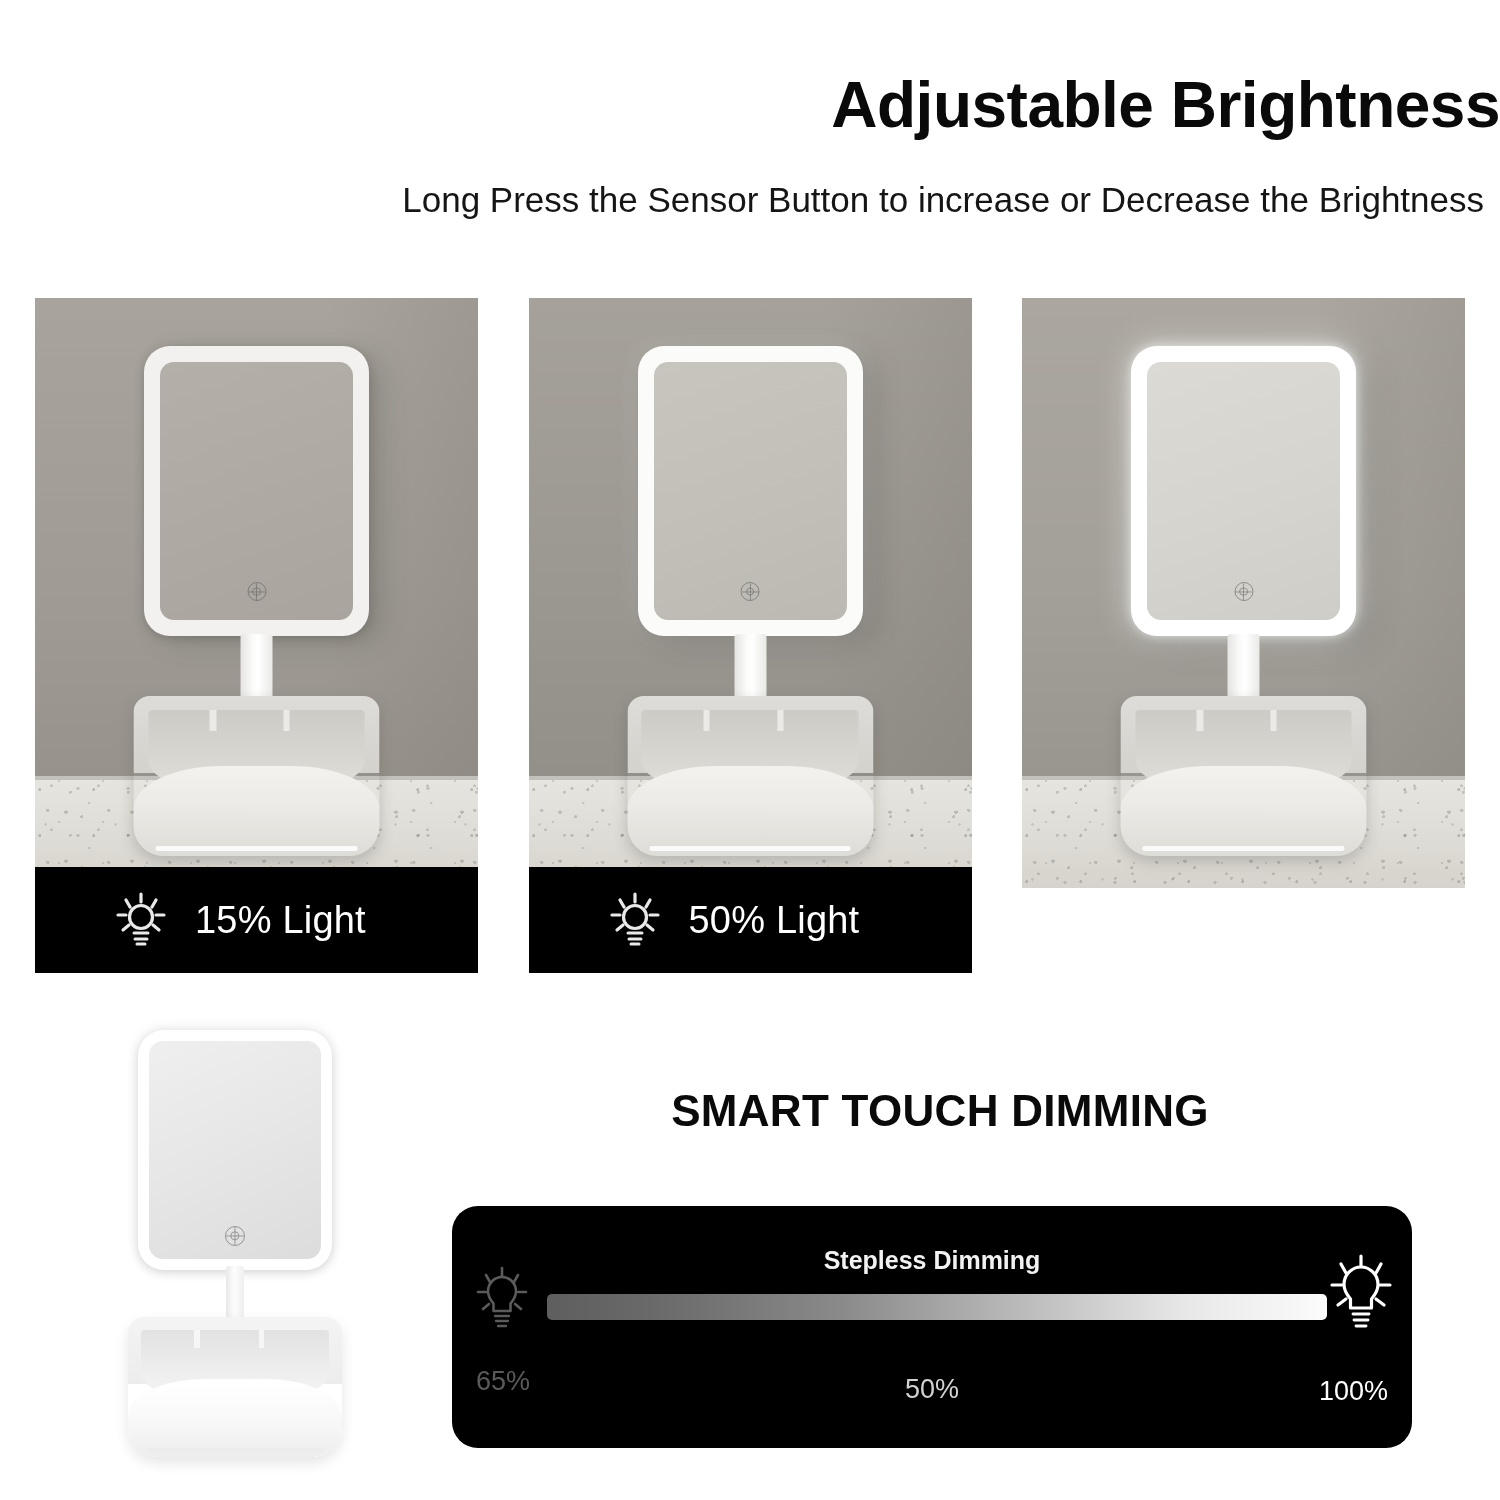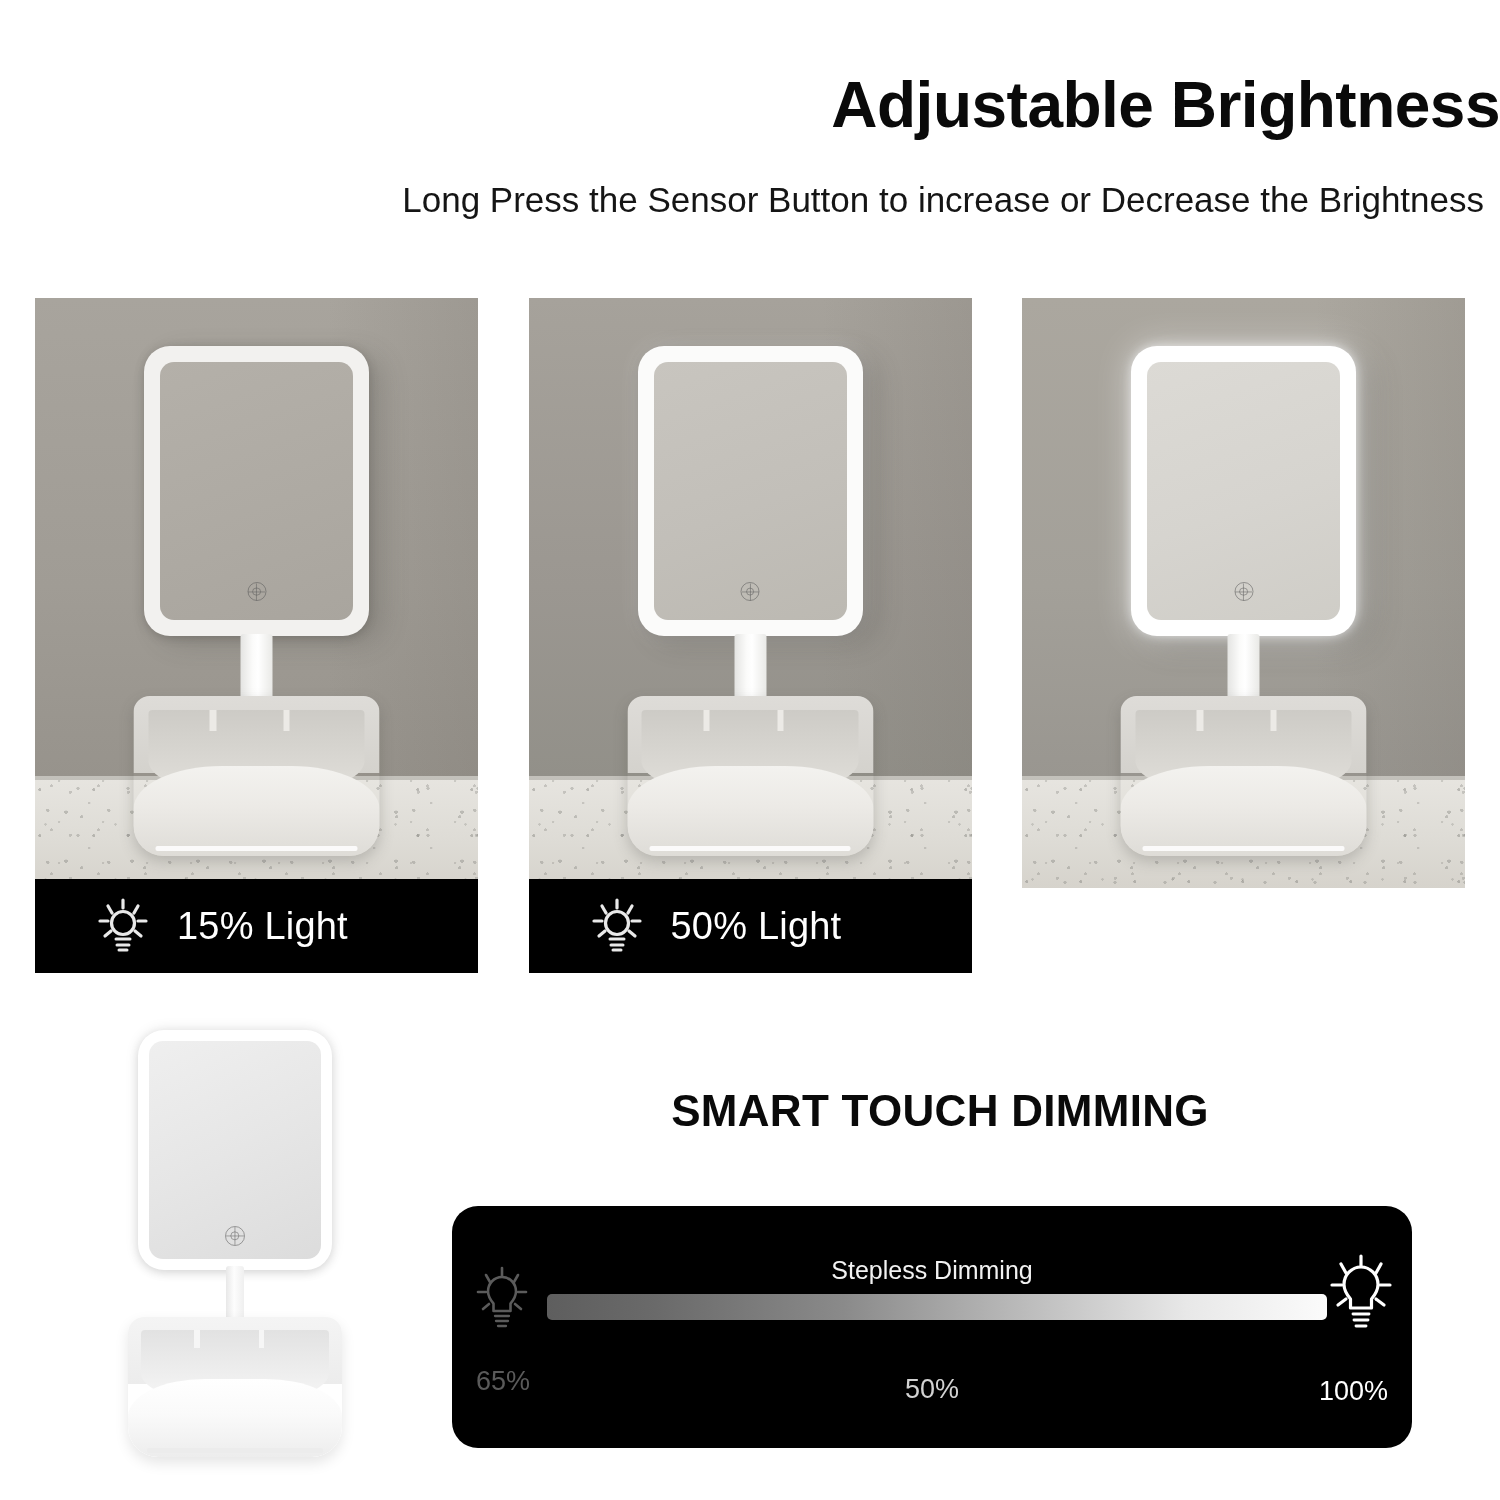--- a/index.html
+++ b/index.html
@@ -214,25 +214,25 @@
     background: rgba(255,255,255,0.85);
     border-radius: 2px;
   }
 
   
   .label-bar {
     position: absolute;
     left: 0;
     bottom: 0;
     width: 443px;
-    height: 94px;
+    height: 106px;
     background: #000000;
     display: flex;
     align-items: center;
-    padding-left: 62px;
+    padding-left: 80px;
     box-sizing: border-box;
   }
   .label-text {
     color: #ffffff;
     font-size: 38px;
     font-weight: normal;
     margin-left: 28px;
     letter-spacing: 0.2px;
   }
   .bulb-svg { display: block; }
@@ -263,25 +263,26 @@
     left: 452px;
     top: 1206px;
     width: 960px;
     height: 242px;
     background: #000000;
     border-radius: 26px;
   }
   .stepless-label {
     position: absolute;
     left: 0;
-    top: 50px;
+    top: 40px;
     width: 100%;
     text-align: center;
     color: #f2f2f2;
     font-size: 25px;
+    font-weight: bold;
   }
   .grad-bar {
     position: absolute;
     left: 95px;
     top: 88px;
     width: 780px;
     height: 26px;
     border-radius: 5px;
     background: linear-gradient(to right, #5e5e5e 0%, #6a6a6a 14%, #8a8a8a 38%, #bdbdbd 62%, #e8e8e8 82%, #fbfbfb 100%);
   }

